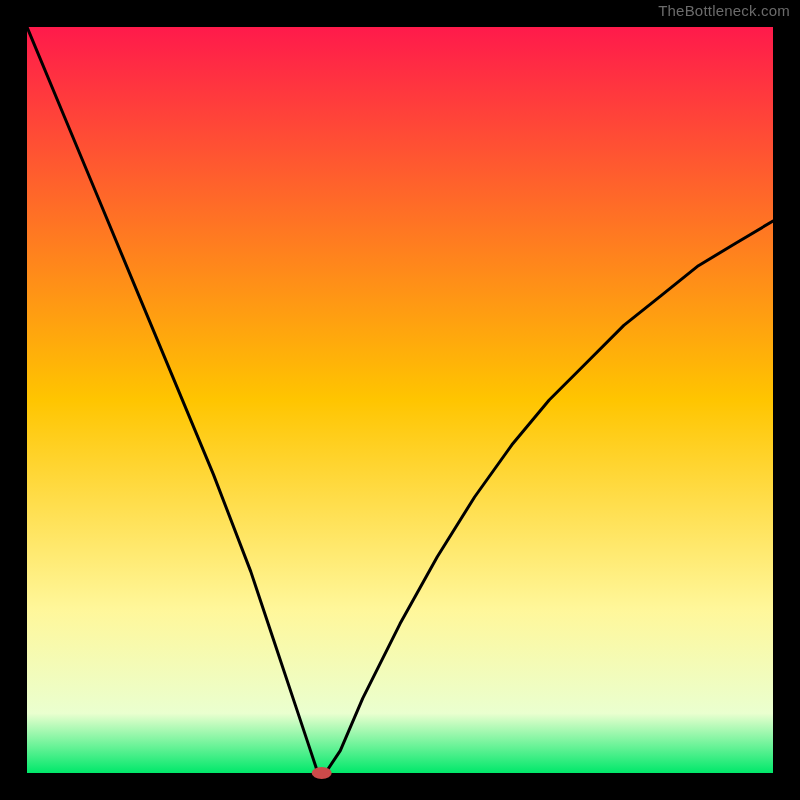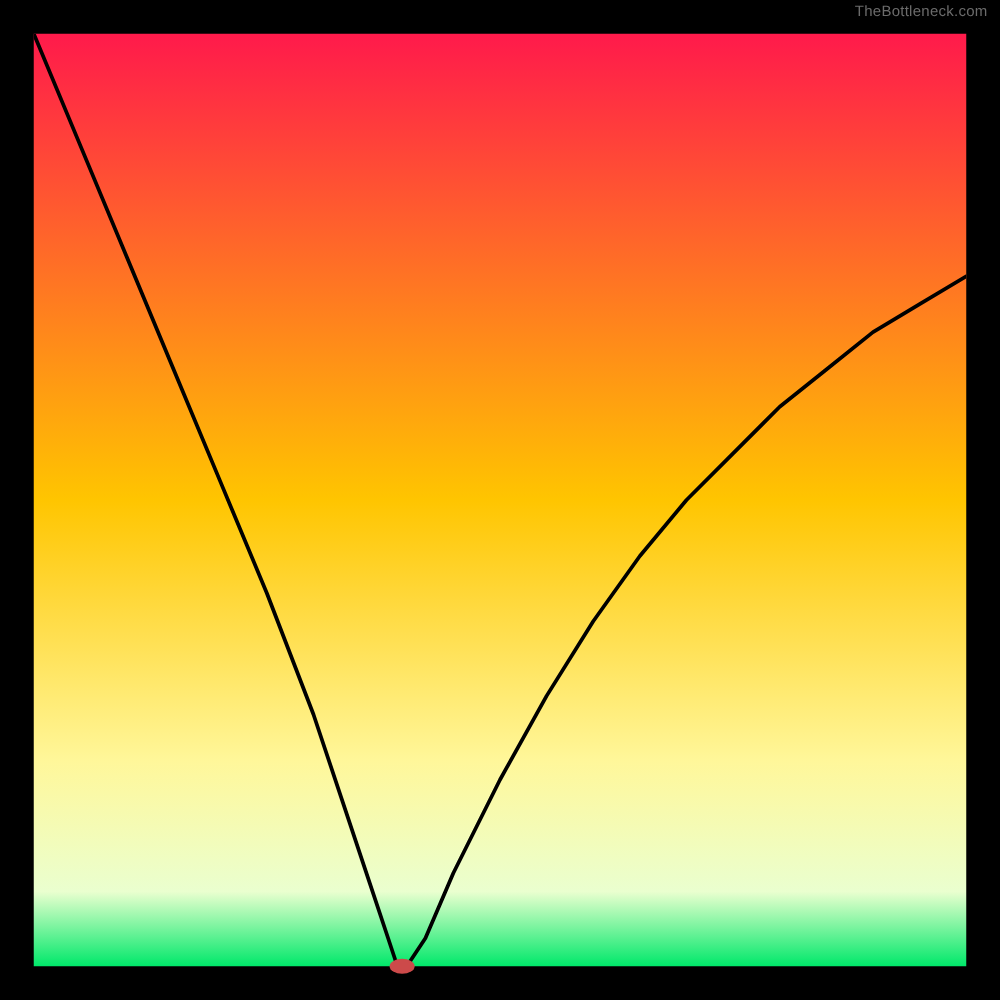--- a/index.html
+++ b/index.html
@@ -20,21 +20,21 @@
   svg {
     position: absolute;
     top: 0;
     left: 0;
   }
   .attrib {
     position: absolute;
     top: 2px;
     right: 10px;
     color: #6b6b6b;
-    font-size: 12px;
+    font-size: 15px;
     font-weight: 500;
     letter-spacing: 0.2px;
     user-select: none;
   }
 </style>
 </head>
 <body>
 
 <div class="outer">
 

